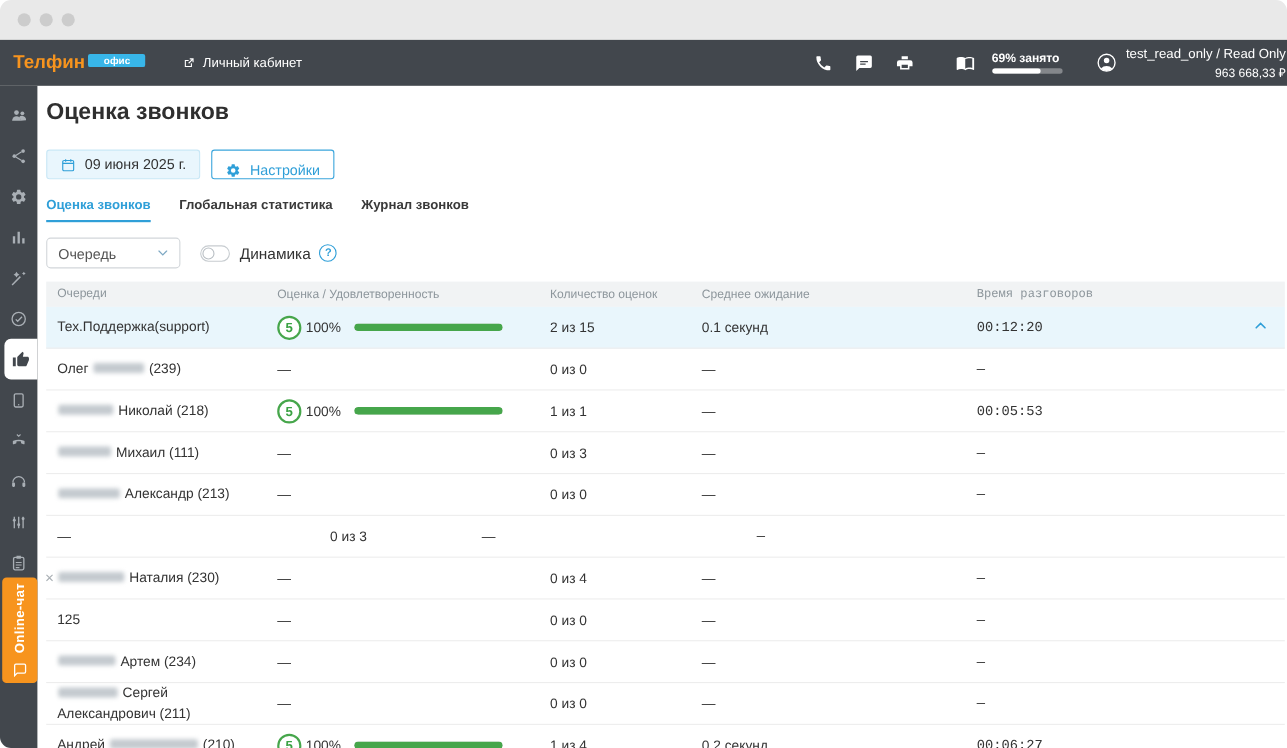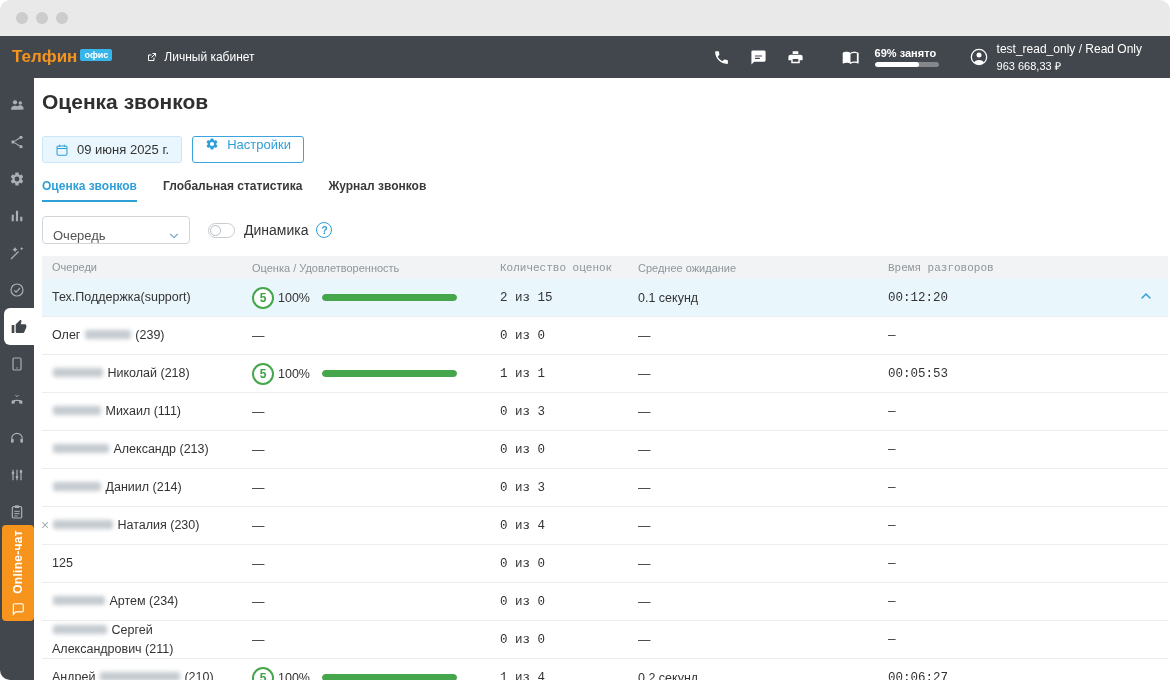--- a/index.html
+++ b/index.html
@@ -9,35 +9,35 @@
   .chrome{height:36px;background:#e9e9e9;display:flex;align-items:center;position:relative;}
   .lights{display:flex;gap:8px;margin-left:16px;}
   .light{width:12px;height:12px;border-radius:50%;background:#cccccc;display:inline-block;}
   .urlbar{position:absolute;left:50%;transform:translateX(-50%);width:586px;height:25px;background:#d8d8d8;
     border-radius:6px;display:flex;align-items:center;justify-content:center;font-size:13px;color:#5c5c5c;}
 
   
   .appbar{height:42px;background:#42474d;display:flex;align-items:center;color:#fff;}
   .logo{margin-left:12px;display:flex;align-items:flex-start;cursor:pointer;}
   .logo-text{color:#f7941e;font-size:17px;font-weight:bold;}
-  .logo-badge{background:#38b6e9;color:#fff;font-size:9px;padding:1px 4px;border-radius:2px;margin-left:3px;margin-top:2px;font-weight:bold;}
+  .logo-badge{background:#38b6e9;color:#fff;font-size:9px;padding:1px 14px;border-radius:2px;margin-left:3px;margin-top:2px;font-weight:bold;}
   .cabinet{margin-left:34px;display:flex;align-items:center;gap:6px;font-size:12px;color:#fff;cursor:pointer;text-decoration:none;}
   .icon{display:inline-block;line-height:0;}
   .icon svg{width:100%;height:100%;display:block;}
   .cabinet .icon{width:12px;height:12px;}
   .spacer{flex:1;}
   .hicons{display:flex;align-items:center;}
   .hico{width:17px;height:17px;margin:0 10px;color:#fff;cursor:pointer;}
   .hico:nth-child(4){margin-left:28px;}
   .usage{margin:0 10px 0 6px;width:64px;}
   .usage-label{font-size:11px;font-weight:bold;white-space:nowrap;}
   .usage-bar{height:5px;background:rgba(255,255,255,.35);border-radius:3px;margin-top:3px;overflow:hidden;}
   #usage-fill{display:block;height:100%;background:#fff;border-radius:3px;}
   .person{width:20px;height:20px;margin:0 8px 0 20px;color:#fff;cursor:pointer;}
-  .userblock{margin-right:28px;cursor:pointer;}
+  .userblock{margin-right:1px;cursor:pointer;text-align:right;}
   .uname{font-size:12px;}
   .ubalance{font-size:11px;margin-top:2px;}
 
   
   .main{display:flex;height:602px;position:relative;}
   .sidebar{width:34px;background:#42474d;padding-top:8px;flex-shrink:0;}
   .side-item{height:37px;display:flex;align-items:center;justify-content:center;color:#a9afb5;cursor:pointer;}
   .side-item .icon{width:16px;height:16px;}
   .side-item.active{background:#fff;color:#42474d;border-radius:6px 0 0 6px;margin-left:4px;}
 
@@ -45,45 +45,45 @@
     display:flex;flex-direction:column;align-items:center;justify-content:center;gap:8px;color:#fff;cursor:pointer;z-index:5;}
   .chat-label{writing-mode:vertical-rl;transform:rotate(180deg);font-size:12px;font-weight:bold;letter-spacing:.3px;}
   .chat-ic{width:14px;height:14px;}
   .chat-close{position:absolute;left:41px;top:439px;color:#aab0b5;font-size:14px;cursor:pointer;z-index:5;}
 
   .content{flex:1;padding:0 2px 0 8px;overflow:hidden;}
   .title{font-size:21px;font-weight:bold;color:#2f2f2f;margin:12px 0 0 0;}
   .controls{display:flex;gap:10px;margin-top:22px;}
   .date-btn{display:flex;align-items:center;gap:8px;height:27px;padding:0 12px;background:#e9f6fd;border:1px solid #c9e7f6;
     border-radius:3px;font-size:13px;color:#333;font-family:inherit;cursor:pointer;}
-  .settings-btn{display:flex;align-items:flex-start;gap:8px;height:27px;padding:0 12px;background:#fff;border:1px solid #3aa5dc;
+  .settings-btn{display:flex;align-items:flex-end;gap:8px;height:27px;padding:0 12px;background:#fff;border:1px solid #3aa5dc;
     border-radius:3px;font-size:13px;color:#2f9fd8;font-family:inherit;cursor:pointer;}
   .icon.blue{width:14px;height:14px;color:#2f9fd8;}
 
   .tabs{display:flex;gap:26px;margin-top:16px;}
   .tab{font-size:12px;font-weight:bold;color:#3a3a3a;padding-bottom:7px;cursor:pointer;}
   .tab.active{color:#2f9fd8;border-bottom:2px solid #2f9fd8;}
 
   .filter-row{display:flex;align-items:center;margin-top:14px;}
-  .select{width:148px;height:28px;border:1px solid #d2d6da;border-radius:4px;display:flex;align-items:flex-end;
+  .select{width:122px;height:28px;border:1px solid #d2d6da;border-radius:4px;display:flex;align-items:center;
     justify-content:space-between;padding:0 8px 0 10px;font-size:13px;color:#555;cursor:pointer;box-sizing:border-box;background:#fff;}
   .chevd{width:14px;height:14px;color:#7fa9c4;}
   .toggle{width:27px;height:15px;border:1px solid #c7ccd0;border-radius:9px;background:#fff;margin-left:18px;position:relative;cursor:pointer;box-sizing:border-box;}
   .knob{position:absolute;left:1px;top:1px;width:11px;height:11px;border-radius:50%;background:#fff;border:1px solid #b9bfc4;box-sizing:border-box;}
   .toggle-label{margin-left:9px;font-size:14px;color:#333;}
   .help{margin-left:8px;width:16px;height:16px;border:1.5px solid #2f9fd8;border-radius:50%;color:#2f9fd8;
     font-size:10px;font-weight:bold;display:flex;align-items:center;justify-content:center;cursor:pointer;box-sizing:border-box;}
 
   
   .table{margin-top:12px;}
   .thead{display:flex;align-items:center;height:23px;background:#f1f3f4;font-size:11px;color:#8d969c;}
   .cell{box-sizing:border-box;padding-left:10px;}
   .c-name{width:200px;line-height:1.45;padding-right:8px;}
   .c-score{width:248px;display:flex;align-items:center;}
-  .c-count{width:138px;font-family:Liberation Mono, monospace;}
+  .c-count{width:138px;}
   .c-wait{width:250px;}
   .c-talk{flex:1;font-family:Liberation Mono, monospace;}
   .c-chev{width:30px;padding-left:0;}
   .trow{display:flex;align-items:center;min-height:37px;border-bottom:1px solid #ededed;font-size:12.5px;color:#333;cursor:pointer;}
   .trow.hl{background:#e9f6fc;}
   .redacted{display:inline-block;height:9px;background:#c4cacf;border-radius:2px;filter:blur(2px);vertical-align:baseline;margin:0 1px;}
   .badge{width:22px;height:22px;border:2px solid #46a64b;border-radius:50%;display:flex;align-items:center;justify-content:center;
     color:#3ba244;font-size:12px;font-weight:bold;background:#fff;box-sizing:border-box;flex-shrink:0;}
   .pct{margin-left:4px;width:38px;}
   .bar{margin-left:6px;width:135px;height:7px;border-radius:4px;background:#e8e8e8;overflow:hidden;}
@@ -381,21 +381,20 @@
               <div class="cell c-name"><span class="redacted" style="width: 56px;"></span><span> Александр (213)</span></div>
               <div class="cell c-score">
                 <span>—</span>
               </div>
               <div class="cell c-count">0 из 0</div>
               <div class="cell c-wait">—</div>
               <div class="cell c-talk">—</div>
               <div class="cell c-chev"></div>
             </div>
             <div class="trow">
-              <div class="cell c-name"><span class="redacted" style="width: 48px;"></span><span> Даниил (214)</span></div>
               <div class="cell c-score">
                 <span>—</span>
               </div>
               <div class="cell c-count">0 из 3</div>
               <div class="cell c-wait">—</div>
               <div class="cell c-talk">—</div>
               <div class="cell c-chev"></div>
             </div>
             <div class="trow">
               <div class="cell c-name"><span class="redacted" style="width: 60px;"></span><span> Наталия (230)</span></div>

